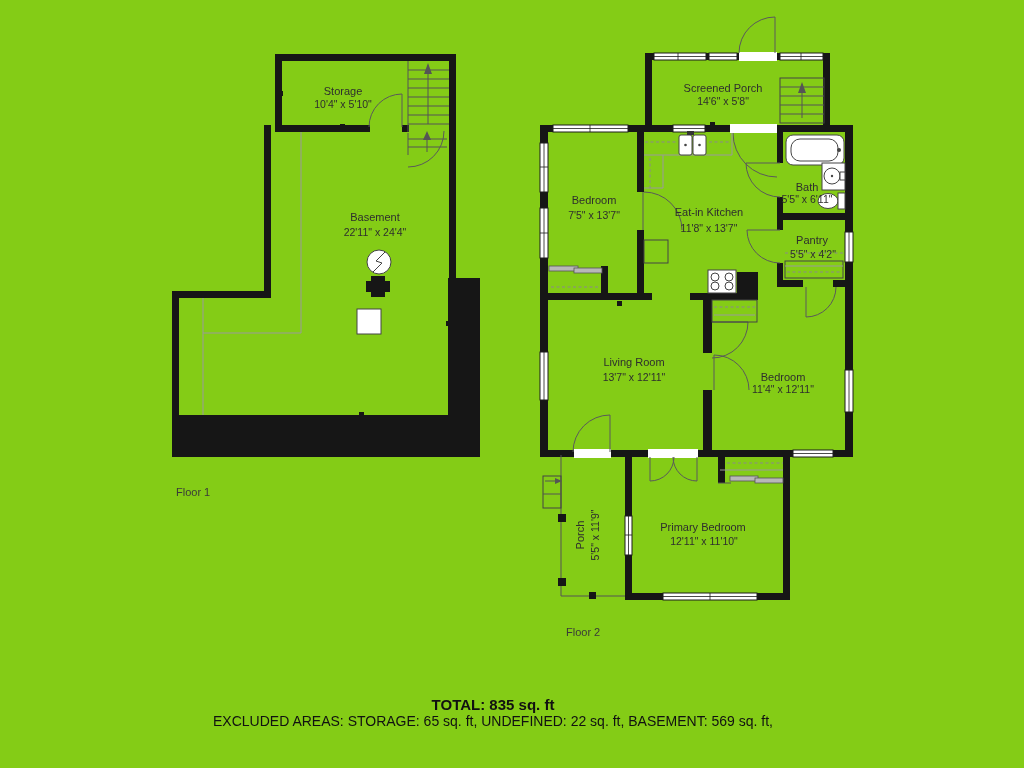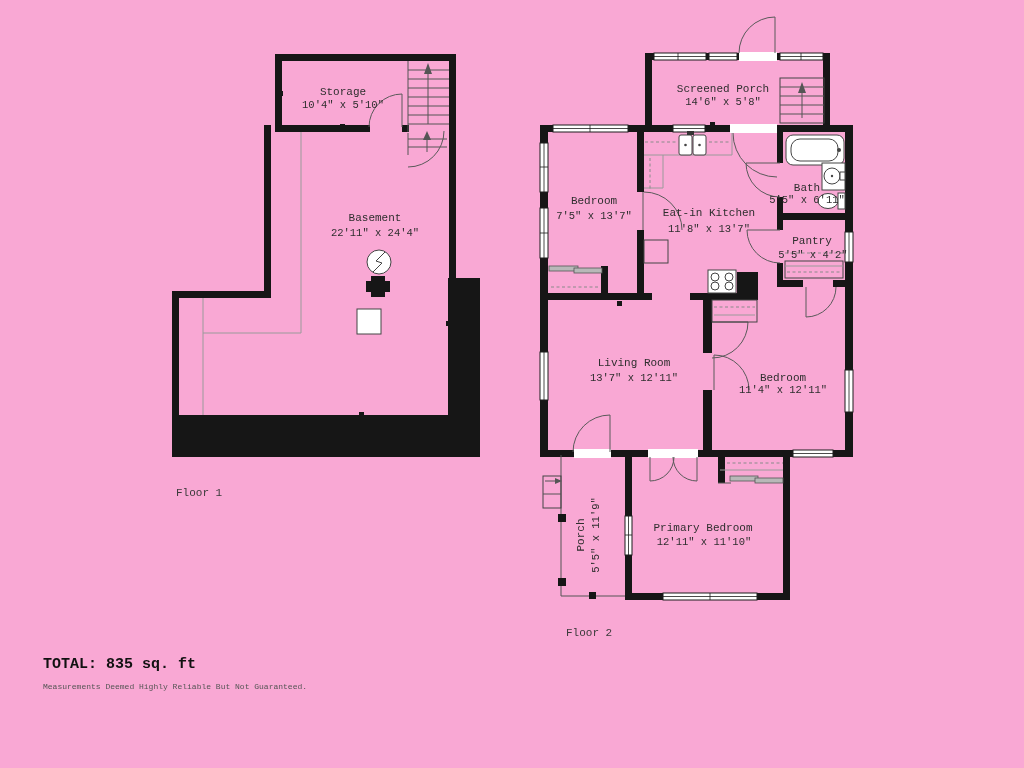--- a/index.html
+++ b/index.html
@@ -1,36 +1,36 @@
 <!DOCTYPE html>
 <html><head>
 <meta charset="utf-8">
 <style>
   html,body{margin:0;padding:0;background:#fff;}
-  .canvas{position:relative;width:1024px;height:768px;background:#f9a8d4;overflow:hidden;
-          font-family:Liberation Mono, monospace;}
+  .canvas{position:relative;width:1024px;height:768px;background:#84cc16;overflow:hidden;
+          font-family:Liberation Sans, sans-serif;}
   svg{position:absolute;left:0;top:0;}
   
   .w{fill:#161616;}
   .ln{stroke:#555;stroke-width:1;fill:none;}
   .thin{stroke:#9a9a9a;stroke-width:1;fill:none;}
   .fix{stroke:#444;stroke-width:1;fill:#fff;}
   .fixn{stroke:#444;stroke-width:1;fill:none;}
   .dash{stroke:#8a8a8a;stroke-width:1;fill:none;stroke-dasharray:3 2.5;}
   .door{stroke:#5a5a5a;stroke-width:1;fill:none;}
   .win{fill:#fff;stroke:#1d1d1d;stroke-width:1;}
   .winl{stroke:#1d1d1d;stroke-width:0.8;}
   .slide{fill:#b8b8b8;stroke:#555;stroke-width:0.8;}
   .post{fill:#161616;}
   .tick{fill:#161616;}
   text.rn{font-size:11px;fill:#2e2e2e;text-anchor:middle;}
   text.rd{font-size:10.5px;fill:#2e2e2e;text-anchor:middle;}
   text.fl{font-size:11px;fill:#3a3a3a;}
   
-  .summary{position:absolute;left:43px;top:656px;width:900px;text-align:left;color:#111;}
+  .summary{position:absolute;left:43px;top:696px;width:900px;text-align:center;color:#111;}
   .summary .t1{font-size:15px;font-weight:bold;line-height:18px;}
   .summary .t2{font-size:14px;line-height:15px;}
   .summary .disc{font-size:8px;color:#555;margin-top:8px;}
 </style>
 </head>
 <body>
 
 <div class="canvas">
 <svg width="1024" height="768" viewBox="0 0 1024 768">
 
@@ -371,15 +371,15 @@
     <text class="rn" x="584" y="535" transform="rotate(-90 584 535)">Porch</text>
     <text class="rd" x="599" y="535" transform="rotate(-90 599 535)">5'5" x 11'9"</text>
     <text class="rn" x="703" y="531">Primary Bedroom</text>
     <text class="rd" x="704" y="545">12'11" x 11'10"</text>
     <text class="fl" x="566" y="636">Floor 2</text>
   </g>
 </svg>
 
 <div class="summary">
   <div class="t1">TOTAL: 835 sq. ft</div>
-  <div class="disc">Measurements Deemed Highly Reliable But Not Guaranteed.</div>
+  <div class="t2">EXCLUDED AREAS: STORAGE: 65 sq. ft, UNDEFINED: 22 sq. ft, BASEMENT: 569 sq. ft,</div>
 </div>
 </div>
 
 </body></html>

